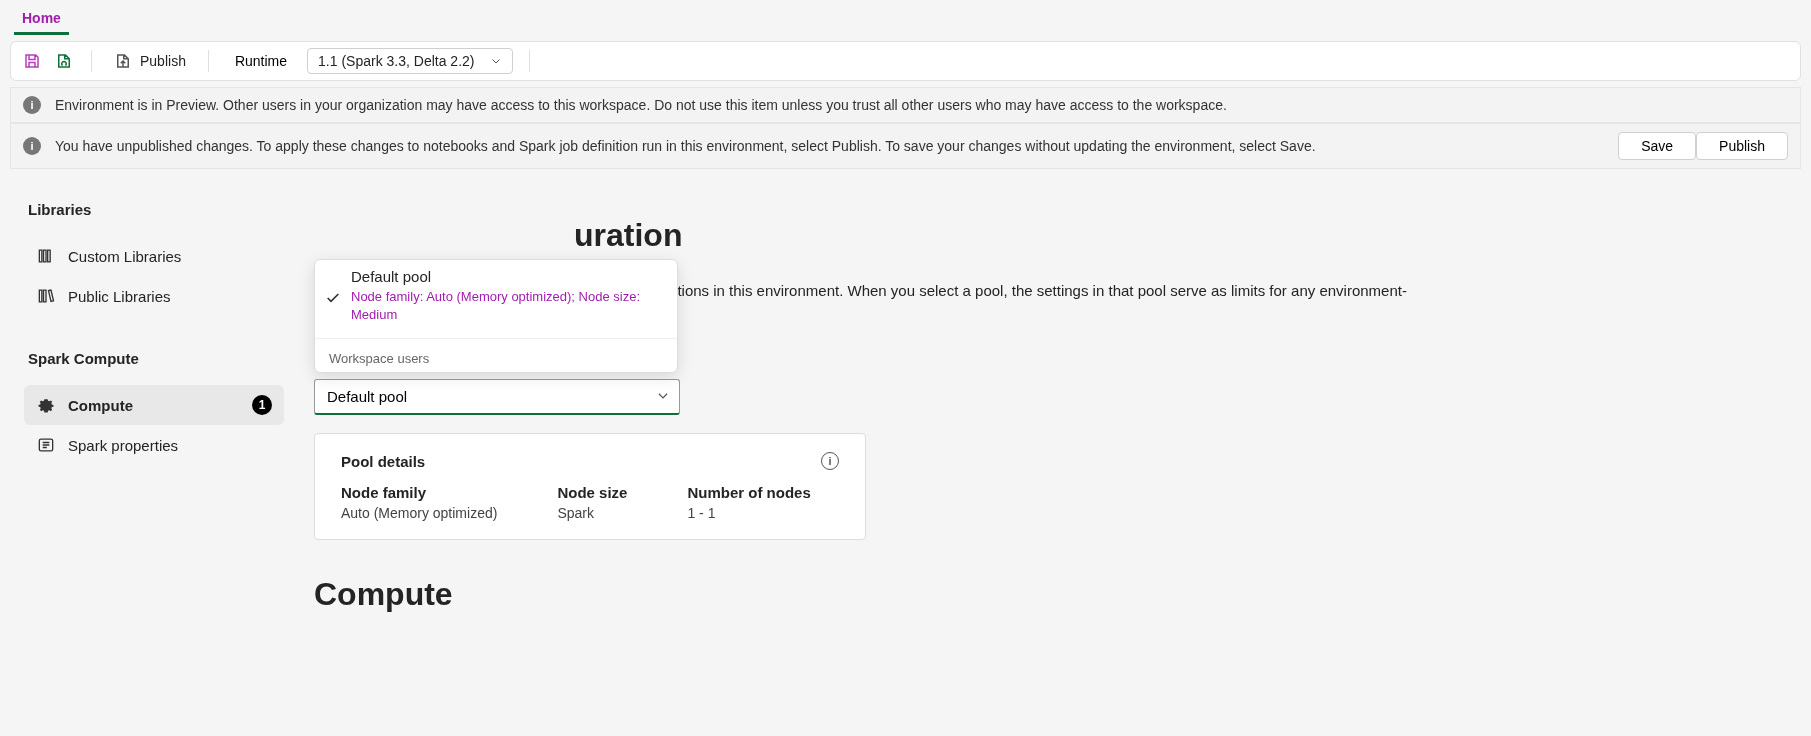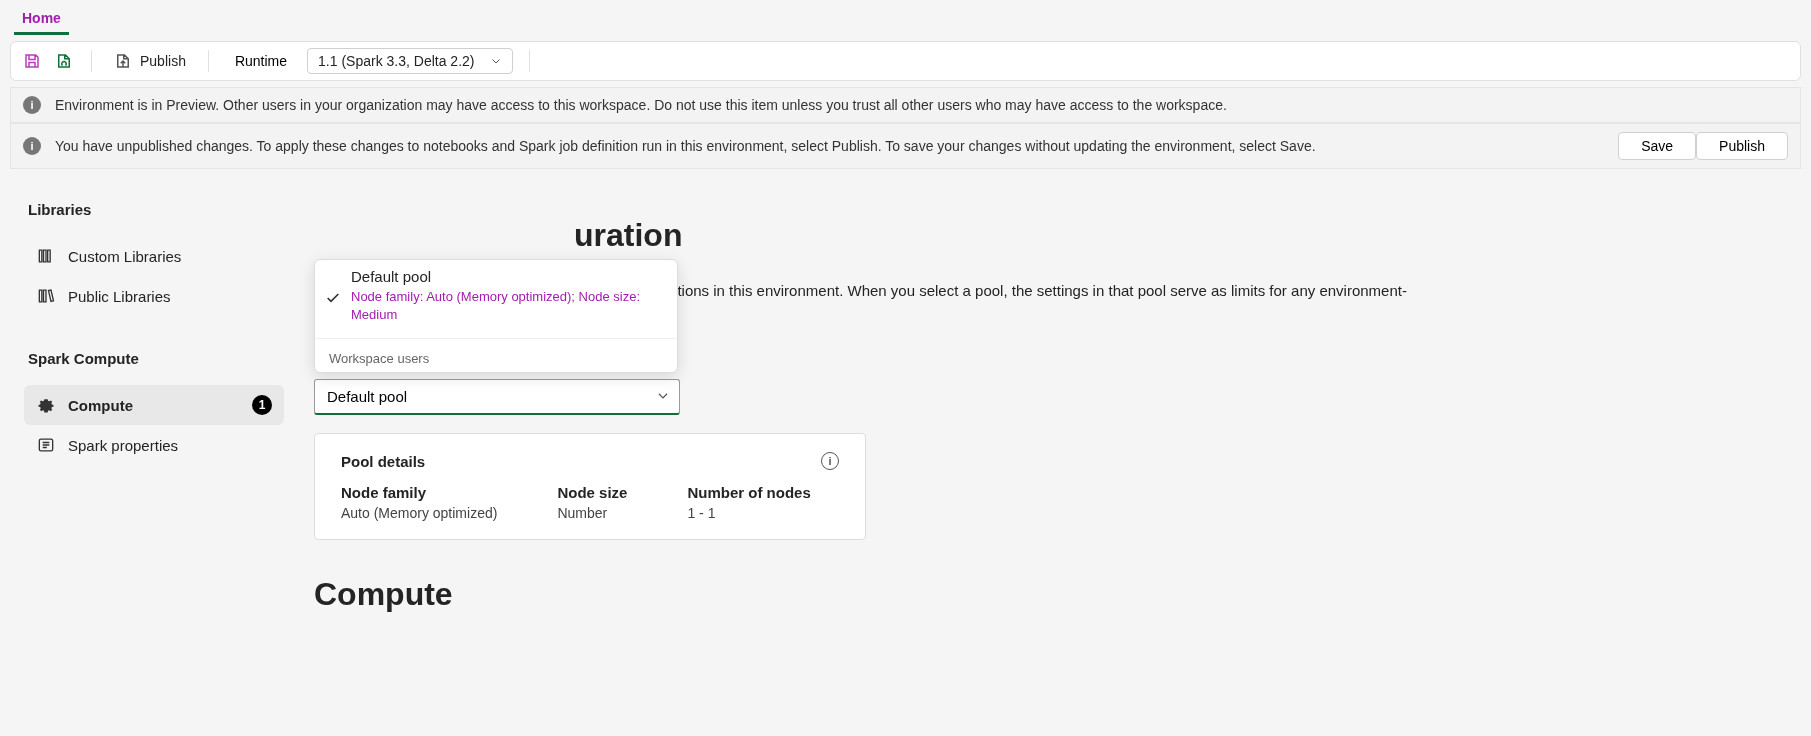--- a/index.html
+++ b/index.html
@@ -165,21 +165,21 @@
         <span>Pool details</span>
         <span class="info-i">i</span>
       </div>
       <div class="details-grid">
         <div>
           <div class="label">Node family</div>
           <div class="val">Auto (Memory optimized)</div>
         </div>
         <div>
           <div class="label">Node size</div>
-          <div class="val">Number</div>
+          <div class="val">Spark</div>
         </div>
         <div>
           <div class="label">Number of nodes</div>
           <div class="val">1 - 1</div>
         </div>
       </div>
     </div>
 
     <div class="section-title">Compute</div>
   </div>

